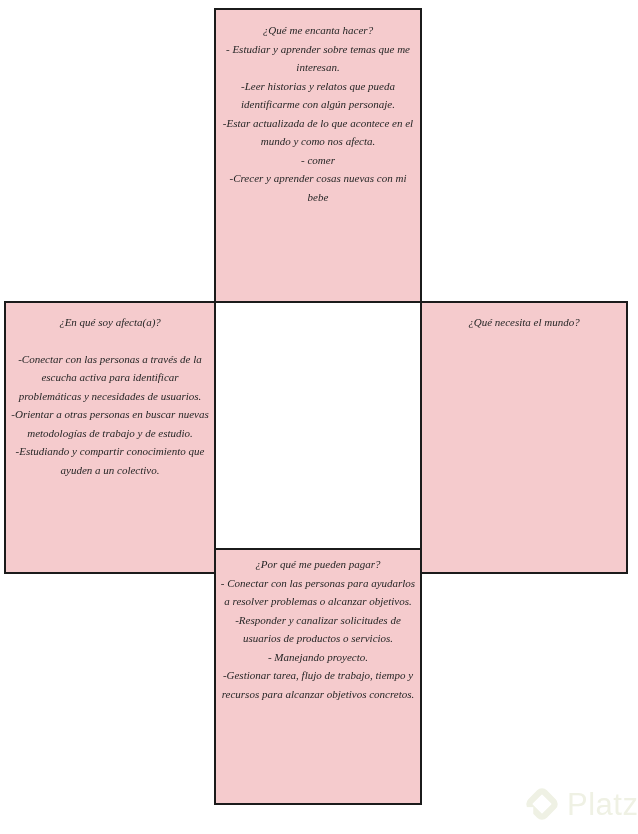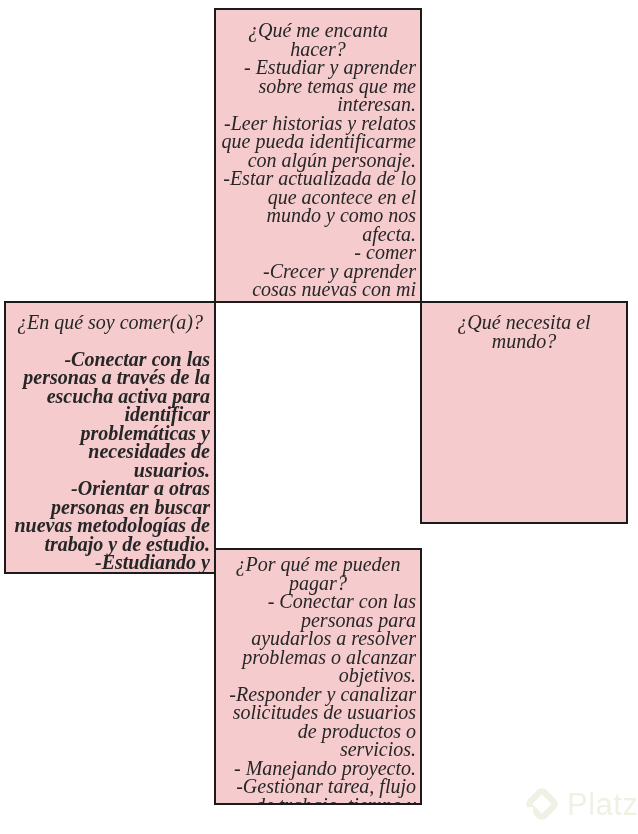--- a/index.html
+++ b/index.html
@@ -19,34 +19,34 @@
     background: var(--background);
     font-family: "Liberation Serif", serif;
     overflow: hidden;
   }
   .box {
     position: absolute;
     background: var(--box-fill);
     border: 2px solid var(--border);
     color: var(--text);
     font-style: italic;
-    font-size: 20px;
+    font-size: 11px;
     line-height: 18.5px;
     text-align: center;
     overflow: hidden;
     padding: 10px 4px 4px 4px;
   }
   .box-title { white-space: pre-line; }
-  .box-body  { white-space: pre-line; text-align: right; }
-  .gap-after-title .box-body { margin-top: 18px; font-weight: bold; }
+  .box-body  { white-space: pre-line; }
+  .gap-after-title .box-body { margin-top: 18px; }
 
   .pos-top    { left: 214px; top:   8px; width: 208px; height: 295px; padding-top: 11px; }
   .pos-left   { left:   4px; top: 301px; width: 212px; height: 273px; }
   .pos-center { left: 214px; top: 301px; width: 208px; height: 273px; background: var(--center-fill); }
-  .pos-right  { left: 420px; top: 301px; width: 208px; height: 223px; }
+  .pos-right  { left: 420px; top: 301px; width: 208px; height: 273px; }
   .pos-bottom { left: 214px; top: 548px; width: 208px; height: 257px; padding-top: 5px; }
 
   .watermark {
     position: absolute;
     left: 522px;
     top: 782px;
     display: flex;
     align-items: center;
     gap: 5px;
     color: var(--watermark);
@@ -68,21 +68,21 @@
   <section class="box pos-top">
     <div class="box-title">¿Qué me encanta hacer?</div>
     <div class="box-body">- Estudiar y aprender sobre temas que me interesan.
 -Leer historias y relatos que pueda identificarme con algún personaje.
 -Estar actualizada de lo que acontece en el mundo y como nos afecta.
 - comer
 -Crecer y aprender cosas nuevas con mi bebe</div>
   </section>
 
   <section class="box pos-left gap-after-title">
-    <div class="box-title">¿En qué soy comer(a)?</div>
+    <div class="box-title">¿En qué soy afecta(a)?</div>
     <div class="box-body">-Conectar con las personas a través de la escucha activa para identificar problemáticas y necesidades de usuarios.
 -Orientar a otras personas en buscar nuevas metodologías de trabajo y de estudio.
 -Estudiando y compartir conocimiento que ayuden a un colectivo.</div>
   </section>
 
 
   <section class="box pos-right">
     <div class="box-title">¿Qué necesita el mundo?</div>
   </section>
 

